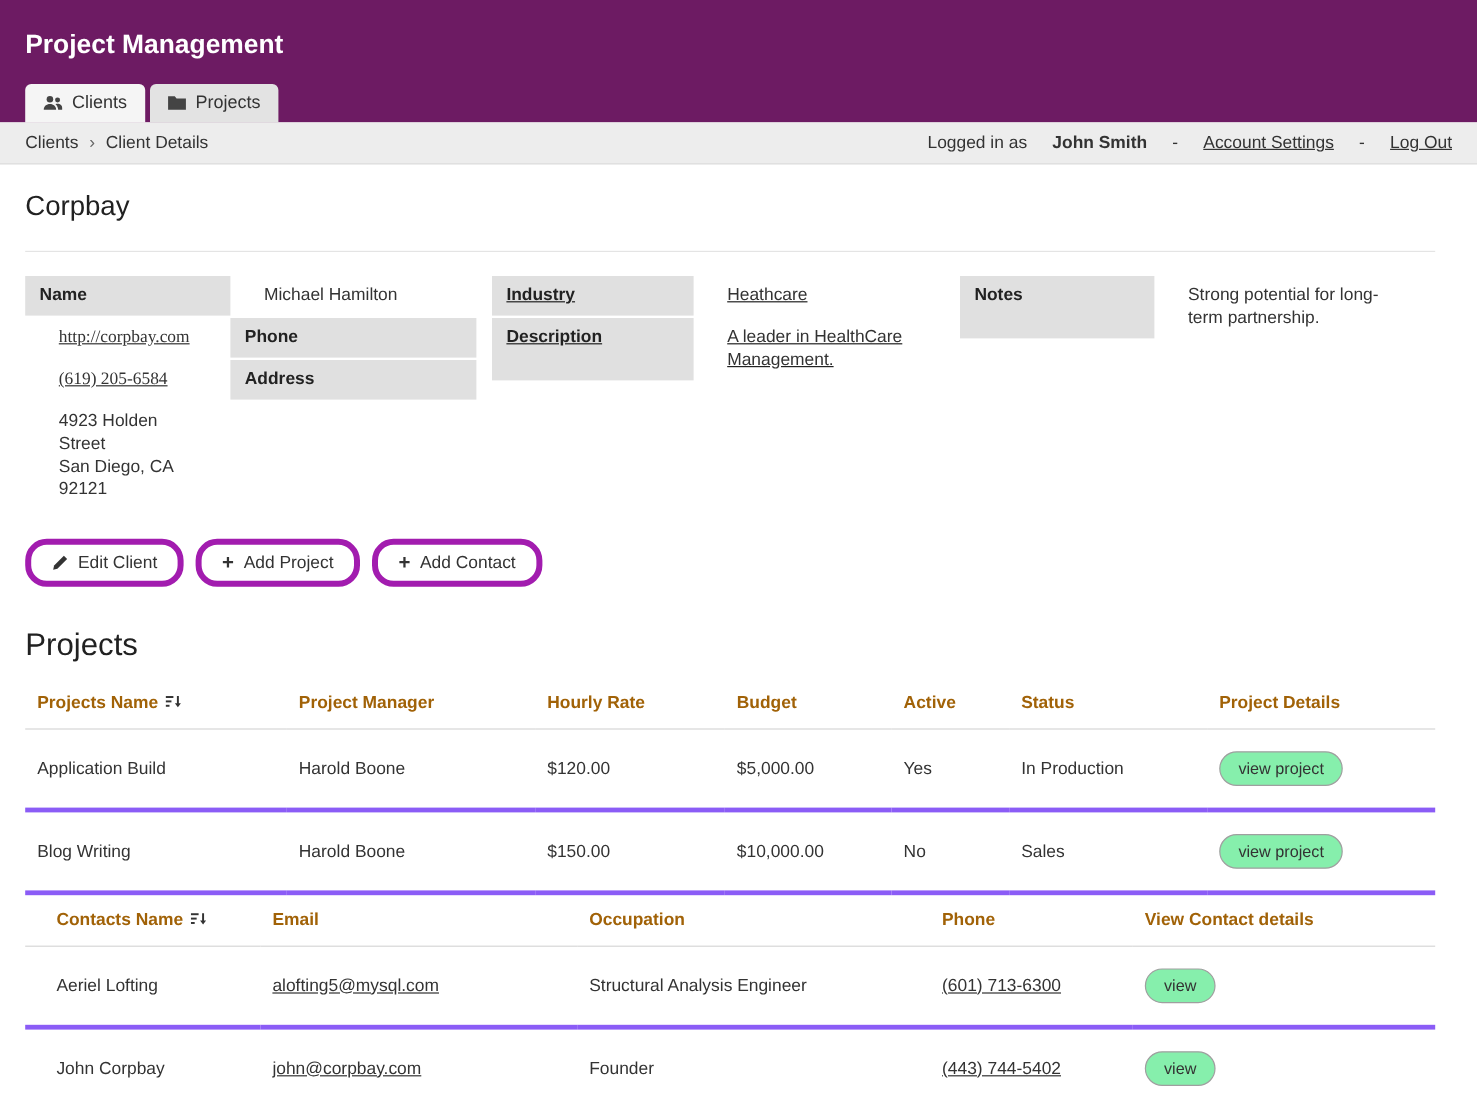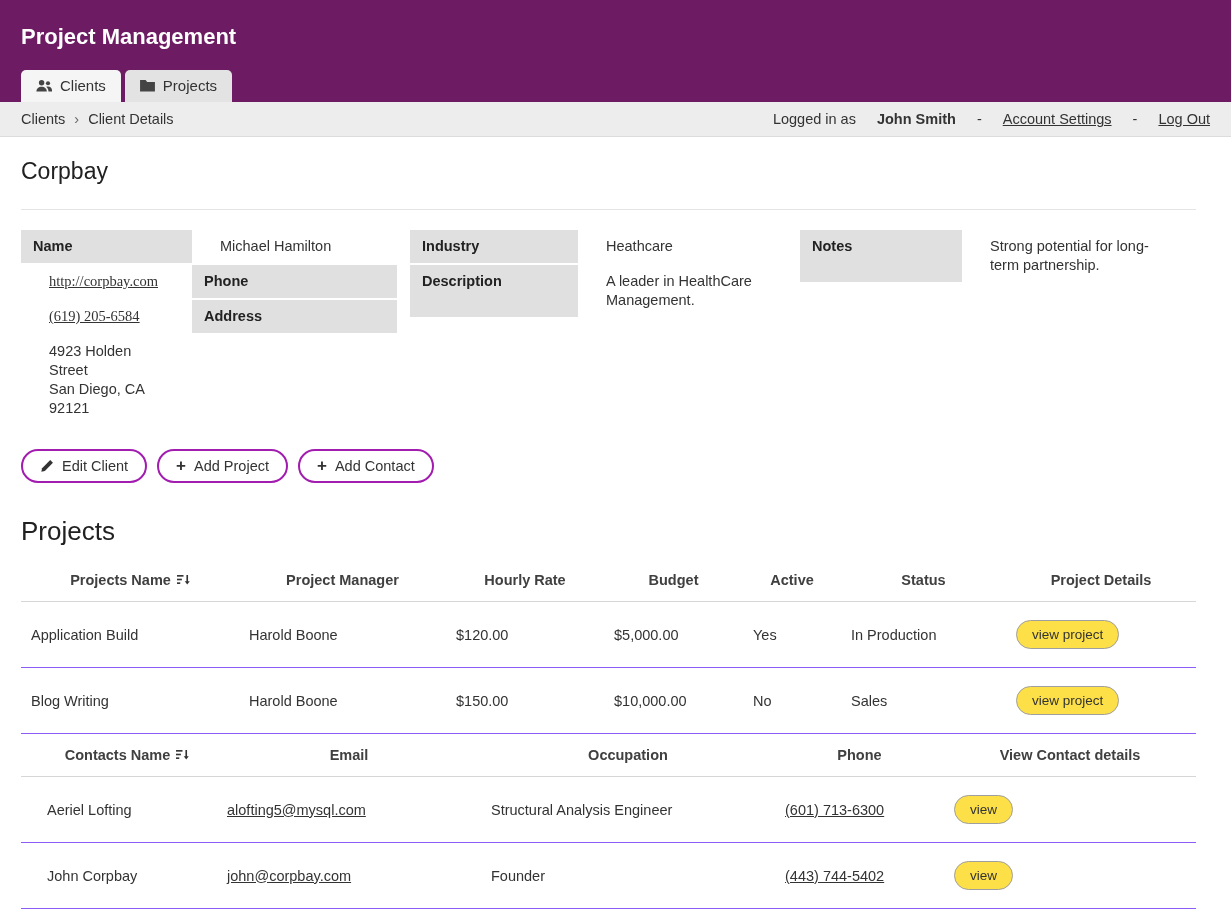--- a/index.html
+++ b/index.html
@@ -38,51 +38,51 @@
   .session a { color: #333; text-decoration: underline; cursor: pointer; }
   .session strong { font-weight: 700; }
   
   main { padding: 18px 35px 0 21px; }
   .client-name { margin: 0 0 22px; font-size: 23px; font-weight: 400; line-height: 32px; color: #212121; }
   hr.divider { border: none; border-top: 1px solid #e4e4e4; margin: 0 0 20px; }
   
   .details { display: flex; }
   .dgroup { display: grid; row-gap: 2px; align-content: start; }
   .dgroup-left  { width: 376px; margin-right: 13px; grid-template-columns: 171px 1fr; }
-  .dgroup-mid   { width: 377px; margin-right: 13px; grid-template-columns: 168px 1fr; }
+  .dgroup-mid   { width: 377px; margin-right: 13px; grid-template-columns: 168px 1fr; text-decoration: underline; }
   .dgroup-right { flex: 1; grid-template-columns: 162px 1fr; }
   .dlabel {
     background: #e0e0e0; font-weight: 700; color: #222;
     padding: 7px 12px; line-height: 19px;
   }
   .dvalue { padding: 7px 28px; line-height: 19px; color: #333; }
   .dvalue a { color: #333; text-decoration: underline; cursor: pointer; font-family: Liberation Serif, serif; }
   
   .actions { display: flex; gap: 10px; margin-top: 24px; }
   .action-pill {
     display: inline-flex; align-items: center; gap: 8px;
-    border: 2px solid #a21caf; border-radius: 18px; background: #fff;
+    border: 5px solid #a21caf; border-radius: 18px; background: #fff;
     padding: 7px 17px; font-size: 14.5px; color: #333;
     font-family: "Liberation Sans", sans-serif; cursor: pointer;
   }
   .btn-icon { display: inline-flex; color: #333; }
   .plus-glyph { font-size: 17px; font-weight: 700; line-height: 14px; }
   
   .section-title { font-size: 26px; font-weight: 500; color: #212121; margin: 32px 0 12px; line-height: 32px; }
   
   table.data-table { width: 100%; border-collapse: collapse; font-size: 14.5px; color: #333; }
   table.data-table th {
-    text-align: center; font-weight: 700; color: #404040;
+    text-align: left; font-weight: 700; color: #a16207;
     padding: 13px 10px; border-bottom: 1px solid #d6d6d6; white-space: nowrap;
   }
-  table.data-table td { padding: 18px 10px; border-bottom: 1px solid #8b5cf6; vertical-align: middle; }
+  table.data-table td { padding: 18px 10px; border-bottom: 4px solid #8b5cf6; vertical-align: middle; }
   table.data-table a { color: #333; text-decoration: underline; cursor: pointer; }
   .sort-icon { display: inline-flex; margin-left: 6px; vertical-align: -1px; color: #333; }
   .pill-small {
-    border: 1px solid #9f9f9f; border-radius: 16px; background: #fde047;
+    border: 1px solid #9f9f9f; border-radius: 16px; background: #86efac;
     padding: 6px 15px; font-size: 13.5px; color: #333;
     font-family: "Liberation Sans", sans-serif; cursor: pointer; white-space: nowrap;
   }
   
   .projects-table th:nth-child(1) { width: 218px; }
   .projects-table th:nth-child(2) { width: 207px; }
   .projects-table th:nth-child(3) { width: 158px; }
   .projects-table th:nth-child(4) { width: 139px; }
   .projects-table th:nth-child(5) { width: 98px; }
   .projects-table th:nth-child(6) { width: 165px; }

